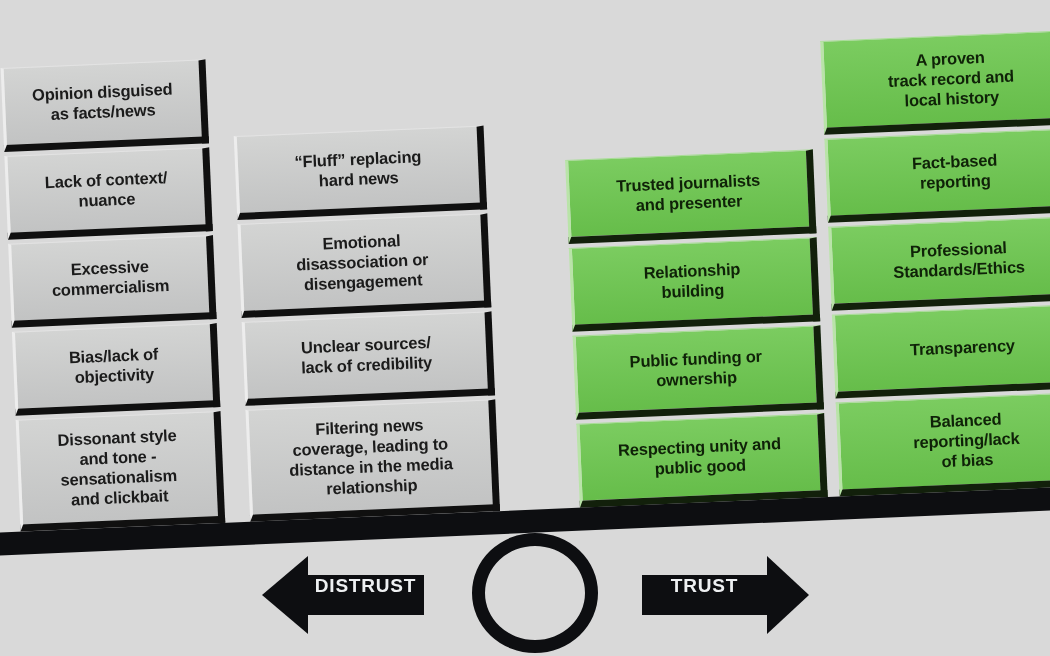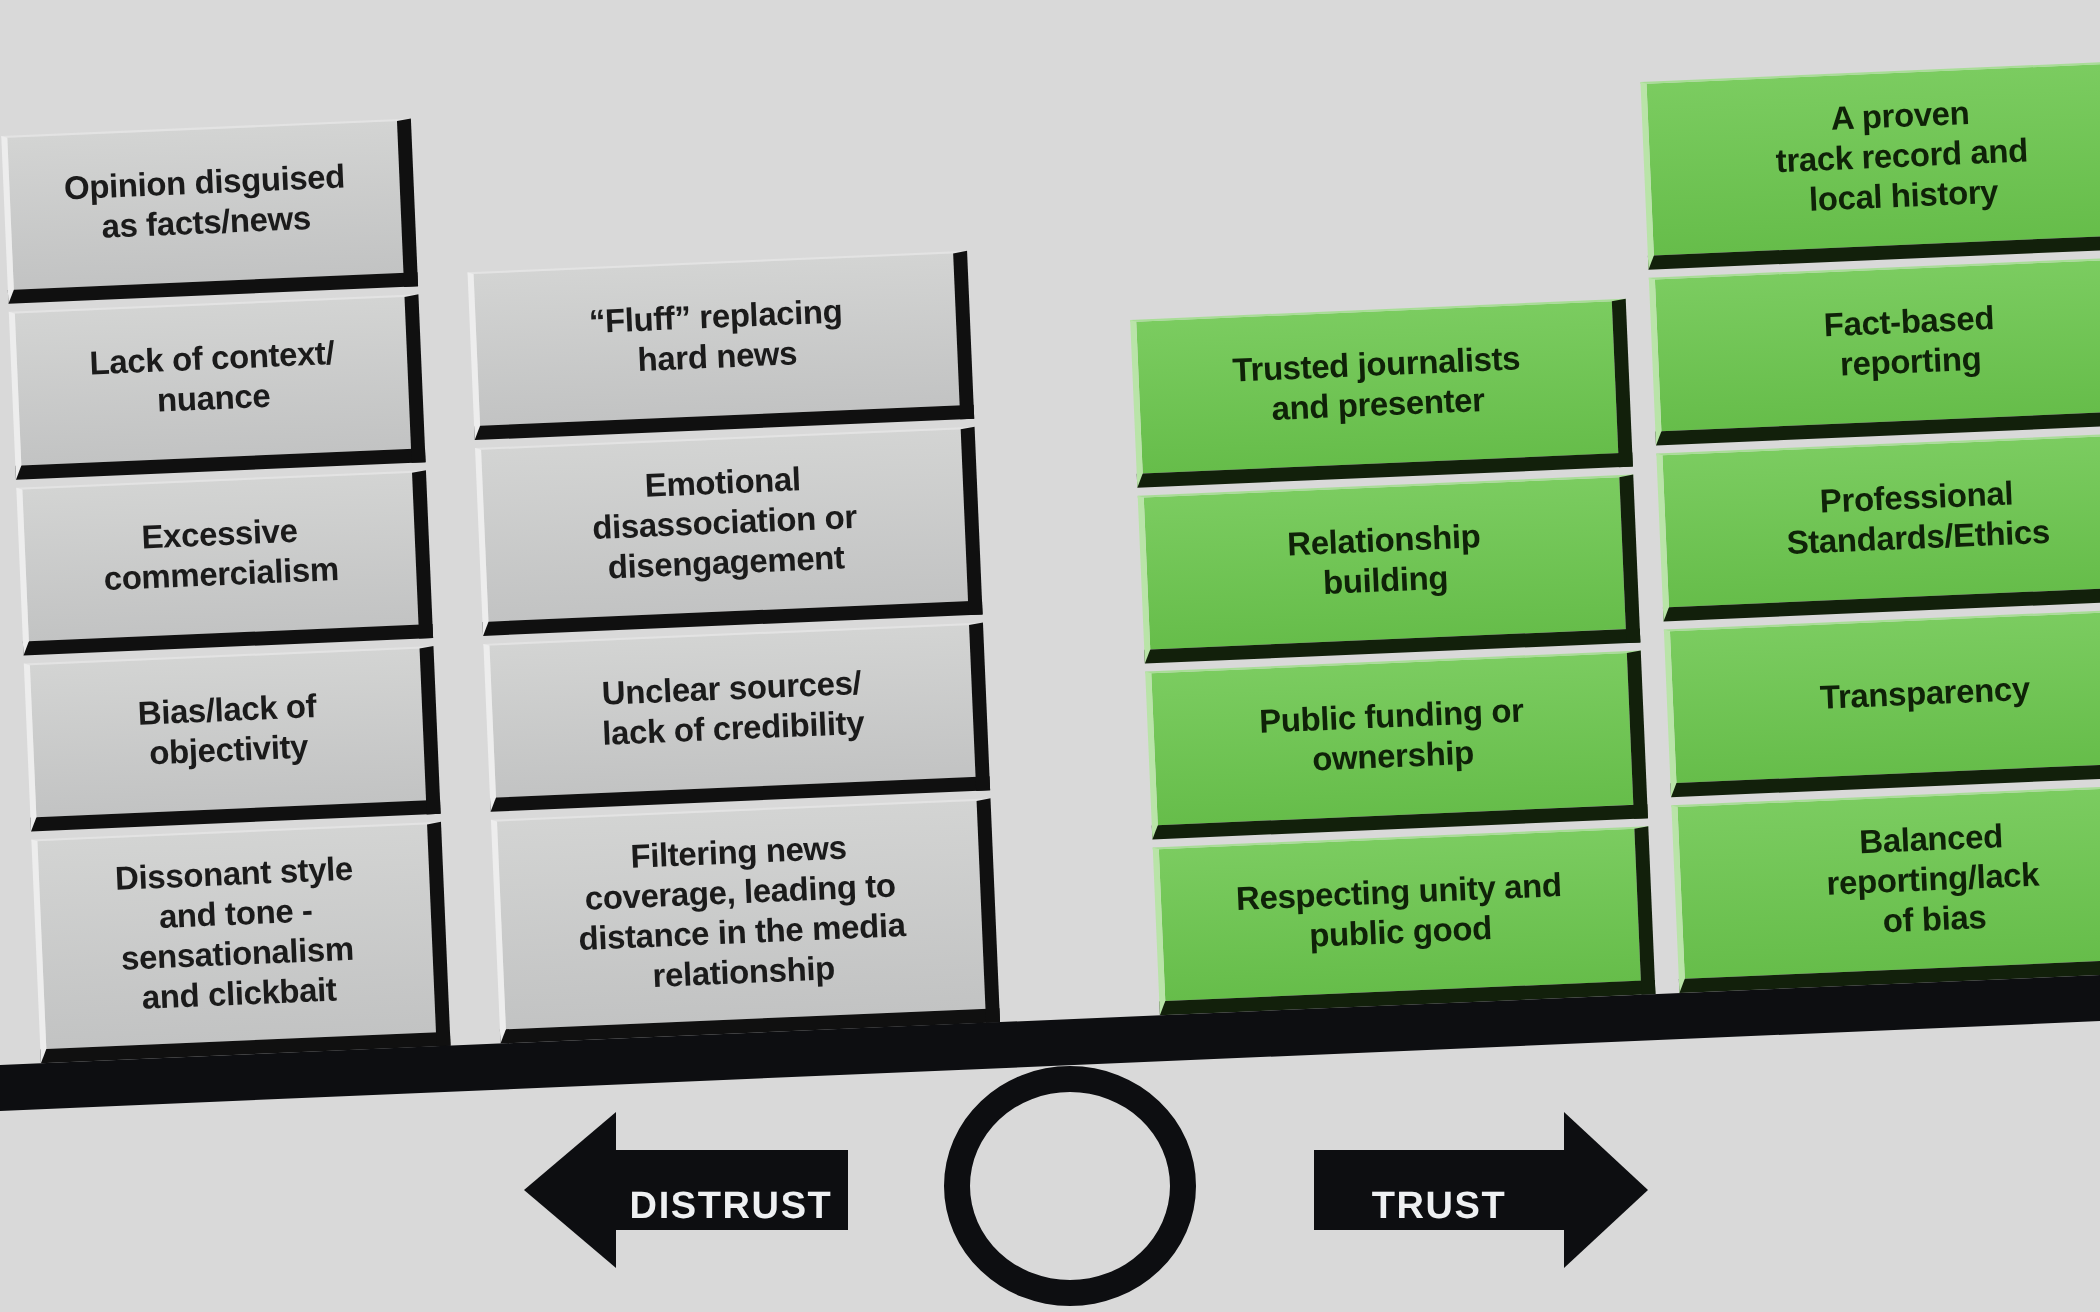--- a/index.html
+++ b/index.html
@@ -36,28 +36,28 @@
     padding:0 6px;letter-spacing:-0.2px;
   }
   
   .fulcrum{
     position:absolute;left:472px;top:533px;width:100px;height:94px;
     border:13px solid #0d0e11;border-radius:50%;background:transparent;
   }
   
   .arrow{position:absolute;height:78px;}
   .arrow-left{left:262px;top:556px;width:162px;}
-  .arrow-right{left:657px;top:556px;width:167px;}
+  .arrow-right{left:642px;top:556px;width:167px;}
   .tri{position:absolute;width:0;height:0;top:0;
        border-top:39px solid transparent;border-bottom:39px solid transparent;}
   .tri-left{left:0;border-right:46px solid #0d0e11;}
   .tri-right{left:125px;border-left:42px solid #0d0e11;}
   .abody{
     position:absolute;top:19px;height:40px;background:#0d0e11;
-    display:flex;align-items:flex-end;justify-content:center;
+    display:flex;align-items:flex-start;justify-content:center;
   }
   .abody-left{left:45px;width:117px;}
   .abody-right{left:0;width:125px;}
   .abody span{
     color:#eef0f2;font-weight:bold;font-size:19px;letter-spacing:0.8px;
     font-family:"Liberation Sans",sans-serif;
   }
 </style>
 </head>
 <body>

